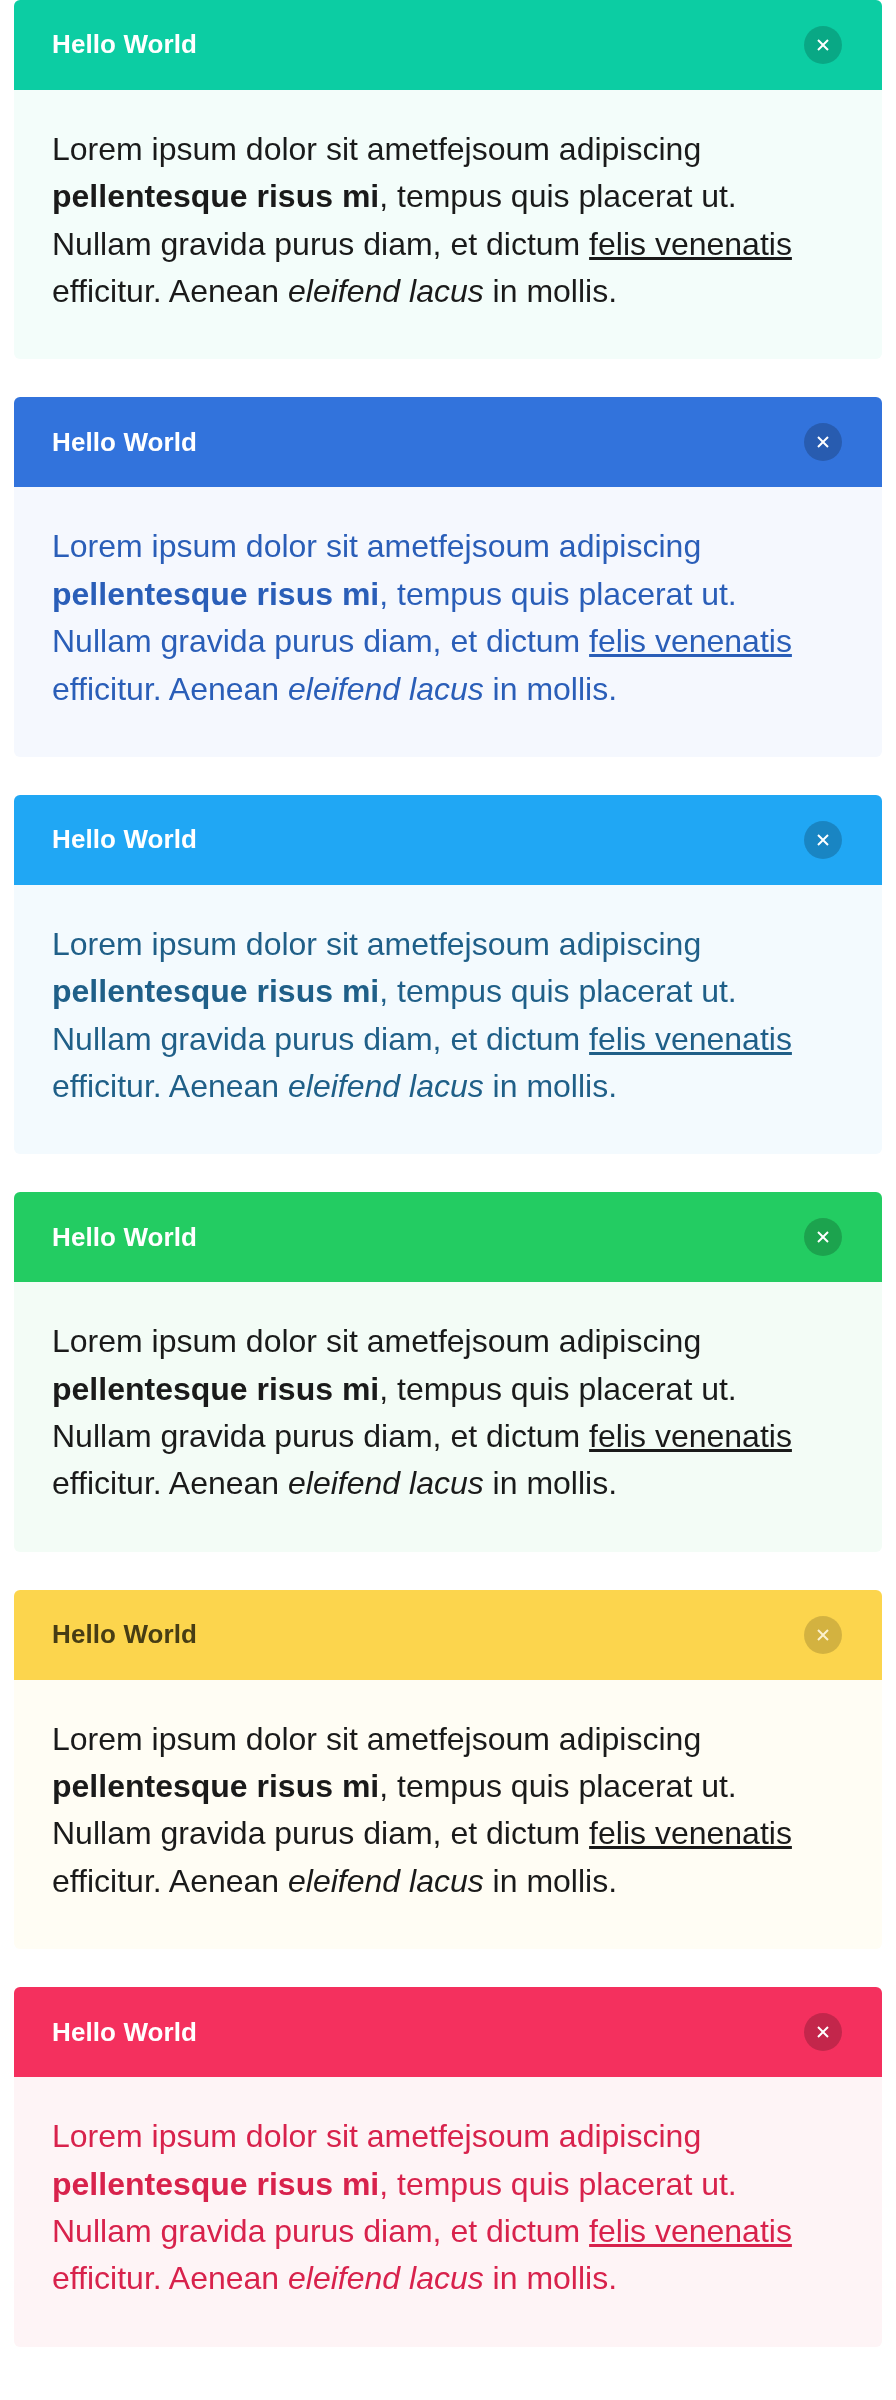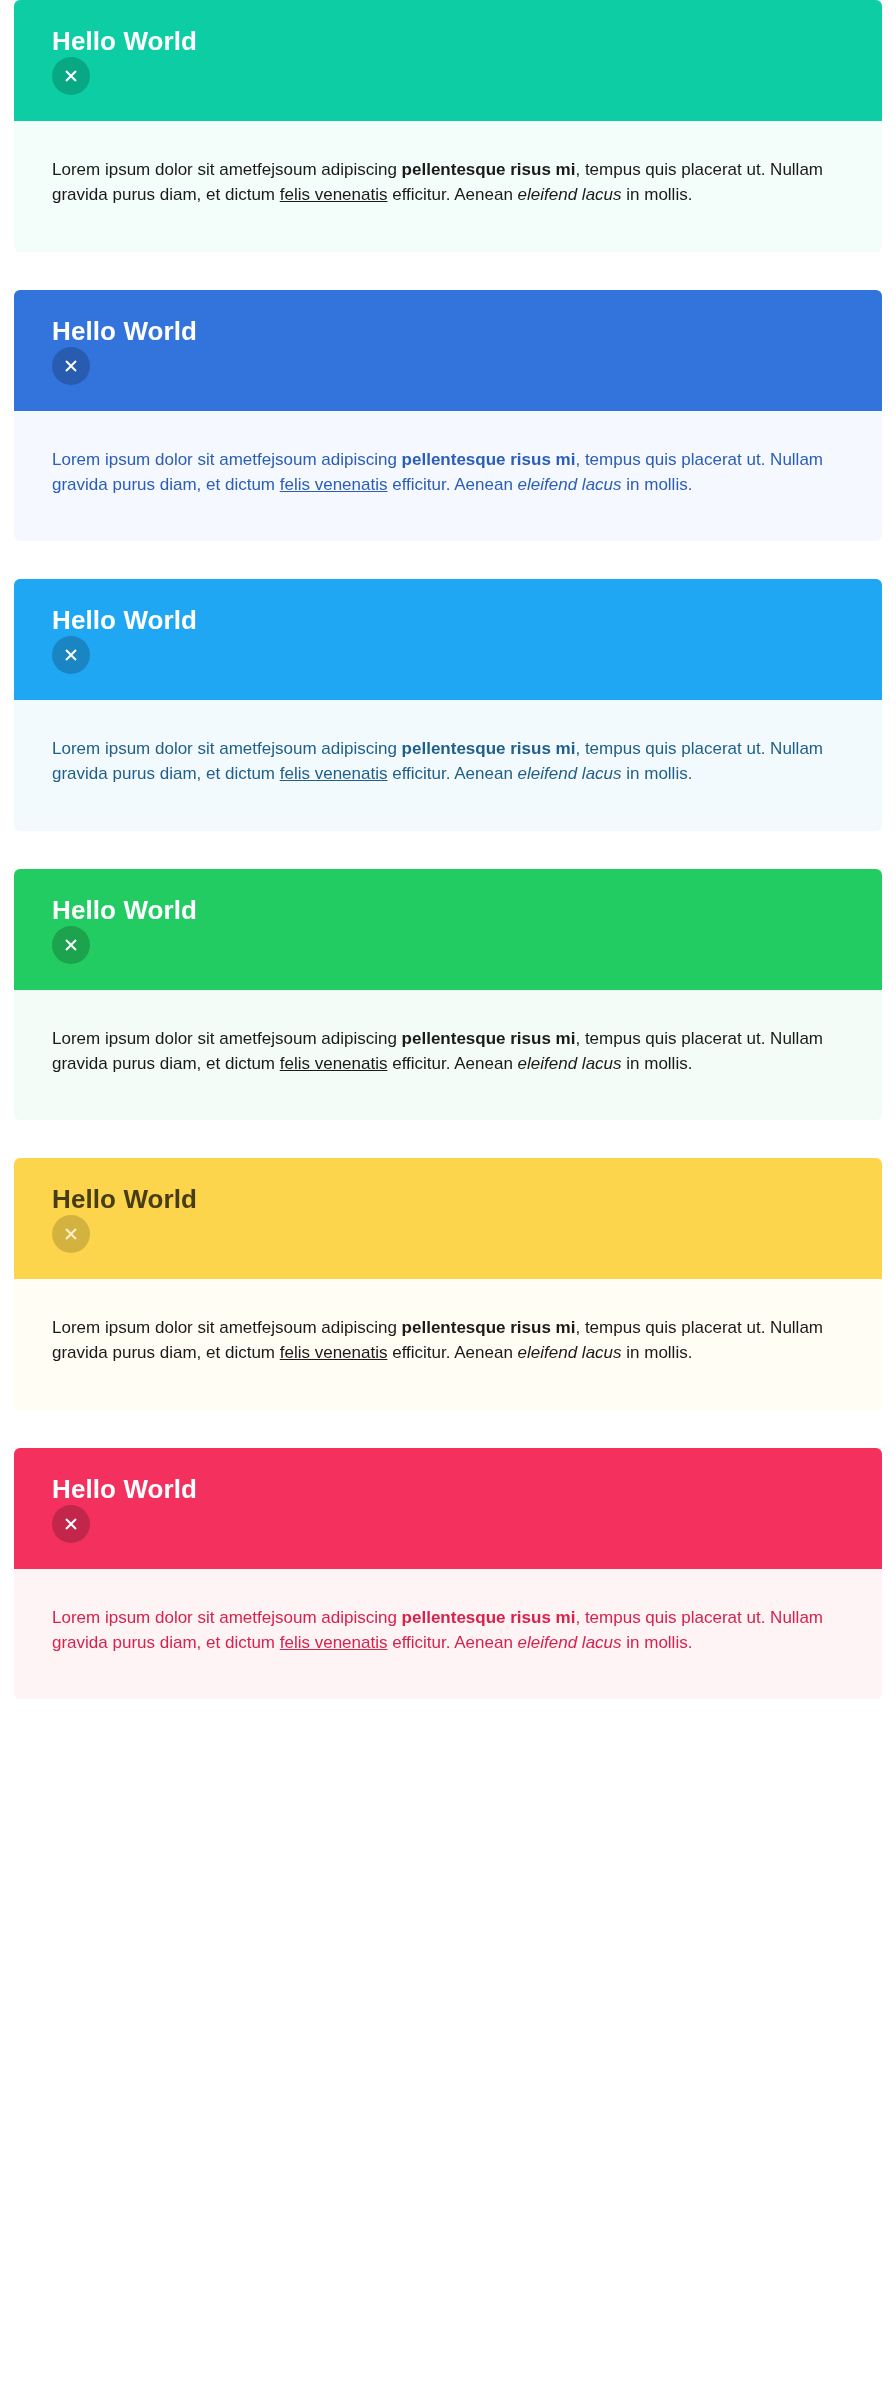--- a/index.html
+++ b/index.html
@@ -21,26 +21,25 @@
   .card {
     border-radius: 6px;
     overflow: hidden;
     margin-bottom: 38px;
   }
   .card:first-child {
     margin-top: 0;
   }
   .card-header {
     display: flex;
-    align-items: flex-start;
+    align-items: center;
     justify-content: space-between;
     padding: 26px 40px 26px 38px;
     box-sizing: border-box;
     min-height: 90px;
-    flex-direction: column;
   }
   .card-title {
     font-size: 26px;
     font-weight: bold;
     letter-spacing: 0.1px;
     line-height: 1.2;
   }
   .close-btn {
     width: 38px;
     height: 38px;
@@ -55,21 +54,21 @@
   }
   .close-btn svg {
     display: block;
   }
   .card-body {
     padding: 36px 38px 44px 38px;
     box-sizing: border-box;
   }
   .card-body p {
     margin: 0;
-    font-size: 17px;
+    font-size: 32px;
     line-height: 1.48;
   }
   .card-body a {
     text-decoration: underline;
   }
   .card-body .b {
     font-weight: bold;
   }
   .card-body .i {
     font-style: italic;

